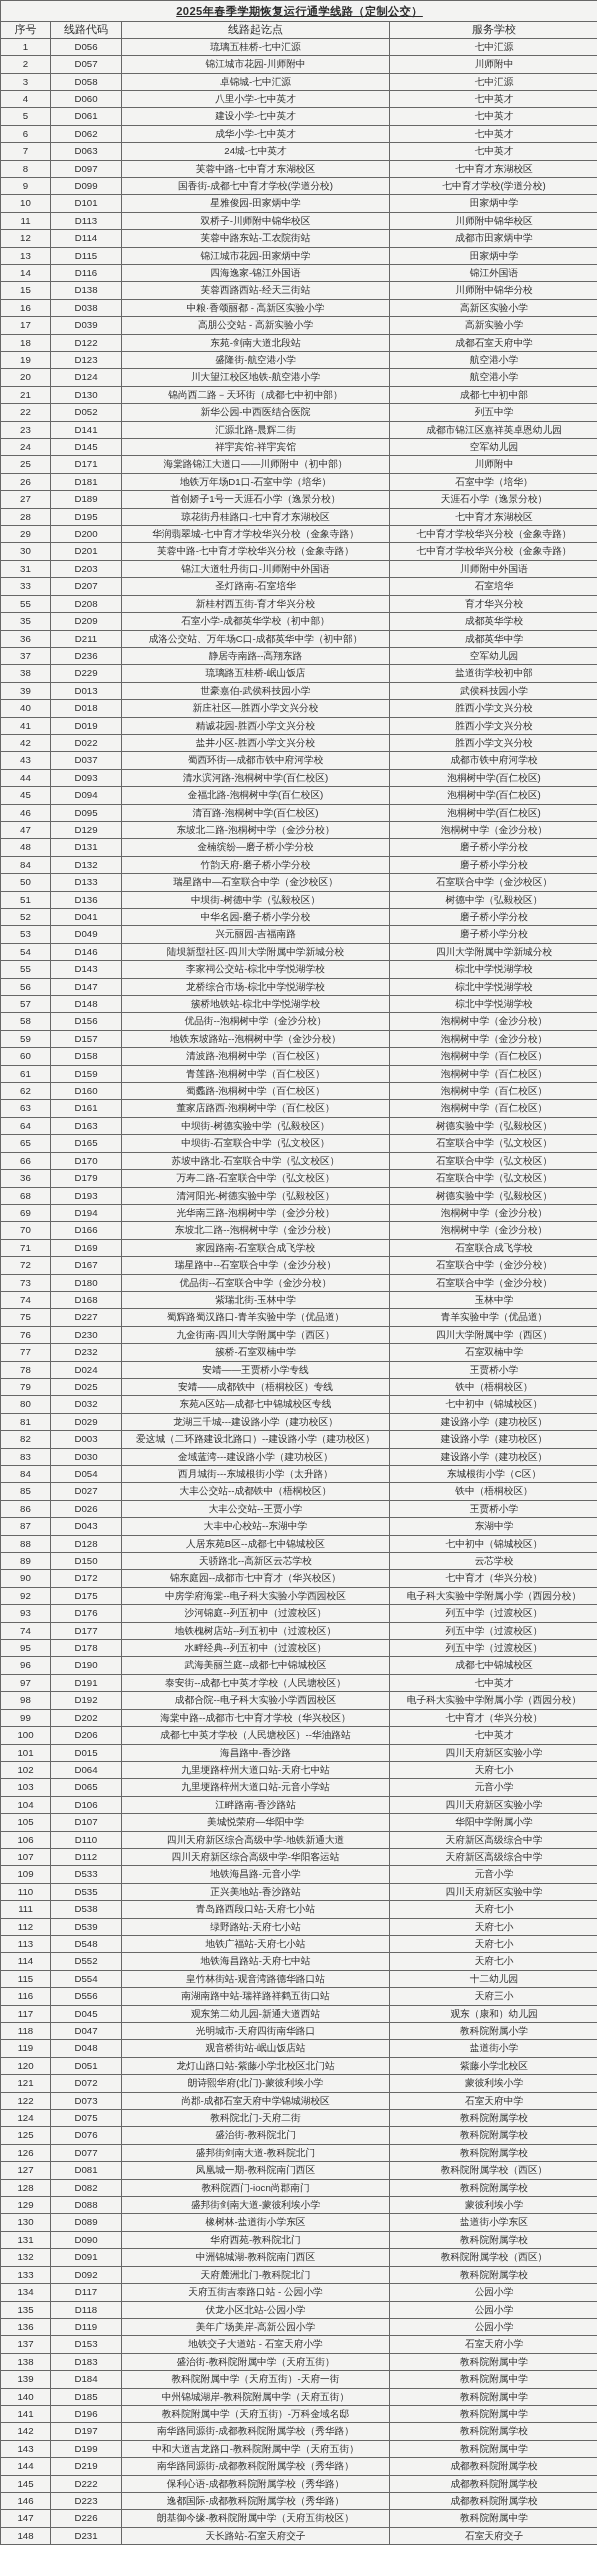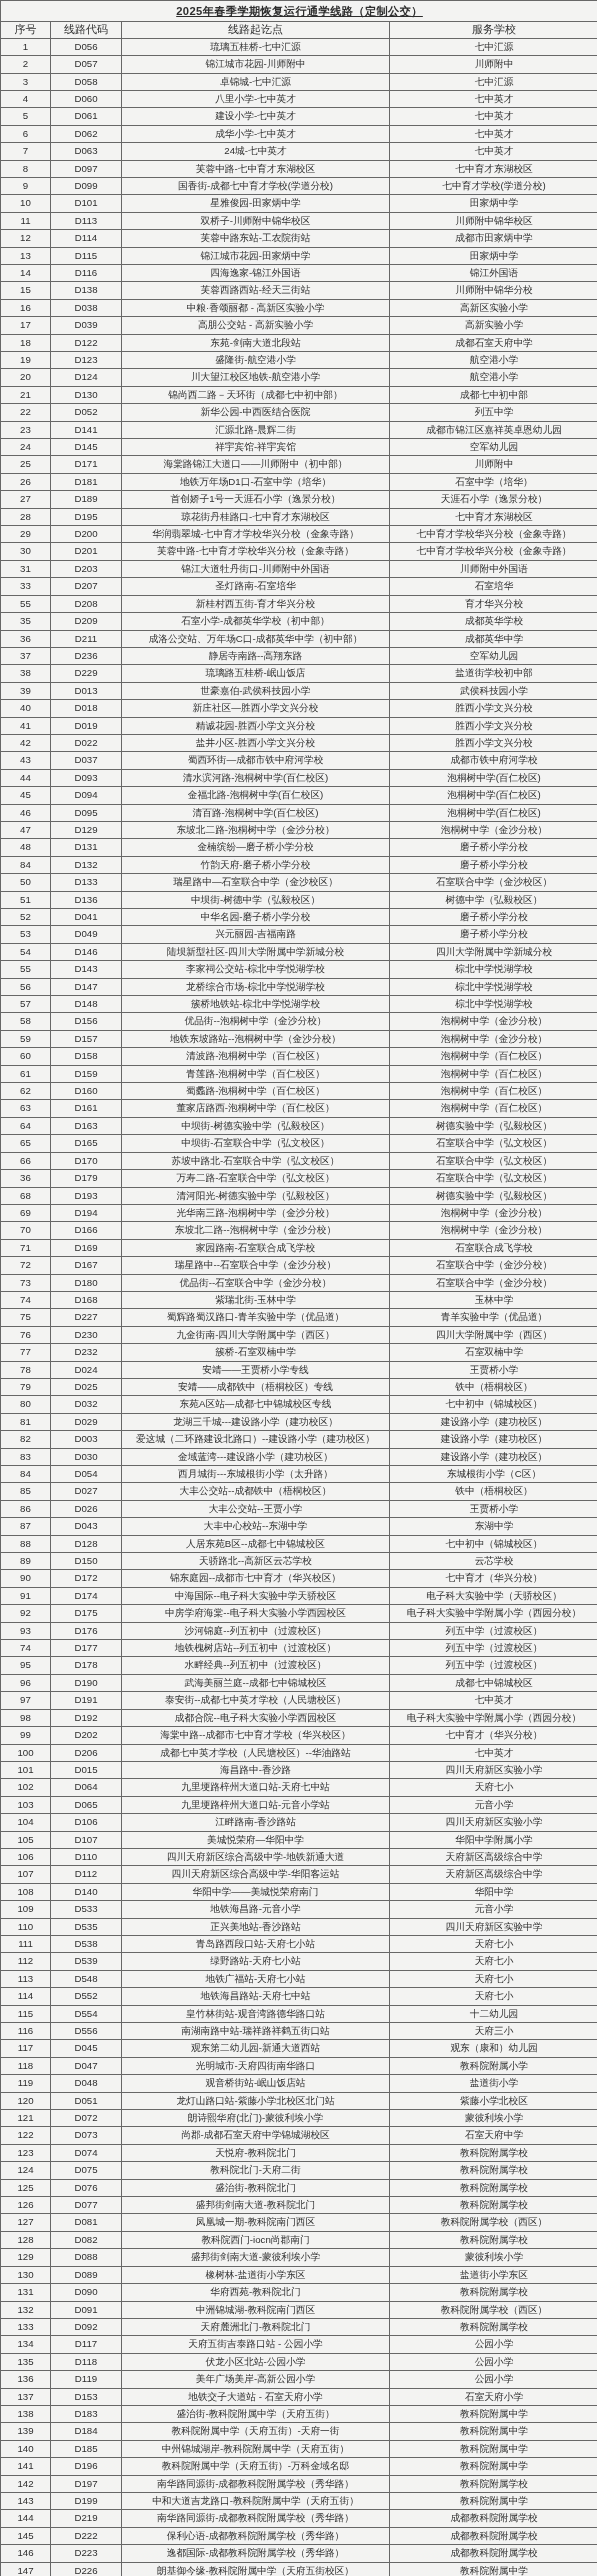--- a/index.html
+++ b/index.html
@@ -592,26 +592,20 @@
           <td class="c-route">天骄路北--高新区云芯学校</td>
           <td class="c-school">云芯学校</td>
         </tr>
         <tr>
           <td class="c-index">90</td>
           <td class="c-code">D172</td>
           <td class="c-route">锦东庭园--成都市七中育才（华兴校区）</td>
           <td class="c-school">七中育才（华兴分校）</td>
         </tr>
         <tr>
-          <td class="c-index">91</td>
-          <td class="c-code">D174</td>
-          <td class="c-route">中海国际--电子科大实验中学天骄校区</td>
-          <td class="c-school">电子科大实验中学（天骄校区）</td>
-        </tr>
-        <tr>
           <td class="c-index">92</td>
           <td class="c-code">D175</td>
           <td class="c-route">中房学府海棠--电子科大实验小学西园校区</td>
           <td class="c-school">电子科大实验中学附属小学（西园分校）</td>
         </tr>
         <tr>
           <td class="c-index">93</td>
           <td class="c-code">D176</td>
           <td class="c-route">沙河锦庭--列五初中（过渡校区）</td>
           <td class="c-school">列五中学（过渡校区）</td>
@@ -694,26 +688,20 @@
           <td class="c-route">四川天府新区综合高级中学-地铁新通大道</td>
           <td class="c-school">天府新区高级综合中学</td>
         </tr>
         <tr>
           <td class="c-index">107</td>
           <td class="c-code">D112</td>
           <td class="c-route">四川天府新区综合高级中学-华阳客运站</td>
           <td class="c-school">天府新区高级综合中学</td>
         </tr>
         <tr>
-          <td class="c-index">108</td>
-          <td class="c-code">D140</td>
-          <td class="c-route">华阳中学——美城悦荣府南门</td>
-          <td class="c-school">华阳中学</td>
-        </tr>
-        <tr>
           <td class="c-index">109</td>
           <td class="c-code">D533</td>
           <td class="c-route">地铁海昌路-元音小学</td>
           <td class="c-school">元音小学</td>
         </tr>
         <tr>
           <td class="c-index">110</td>
           <td class="c-code">D535</td>
           <td class="c-route">正兴美地站-香沙路站</td>
           <td class="c-school">四川天府新区实验中学</td>
@@ -782,26 +770,20 @@
           <td class="c-index">121</td>
           <td class="c-code">D072</td>
           <td class="c-route">朗诗熙华府(北门)-蒙彼利埃小学</td>
           <td class="c-school">蒙彼利埃小学</td>
         </tr>
         <tr>
           <td class="c-index">122</td>
           <td class="c-code">D073</td>
           <td class="c-route">尚郡-成都石室天府中学锦城湖校区</td>
           <td class="c-school">石室天府中学</td>
-        </tr>
-        <tr>
-          <td class="c-index">123</td>
-          <td class="c-code">D074</td>
-          <td class="c-route">天悦府-教科院北门</td>
-          <td class="c-school">教科院附属学校</td>
         </tr>
         <tr>
           <td class="c-index">124</td>
           <td class="c-code">D075</td>
           <td class="c-route">教科院北门-天府二街</td>
           <td class="c-school">教科院附属学校</td>
         </tr>
         <tr>
           <td class="c-index">125</td>
           <td class="c-code">D076</td>

